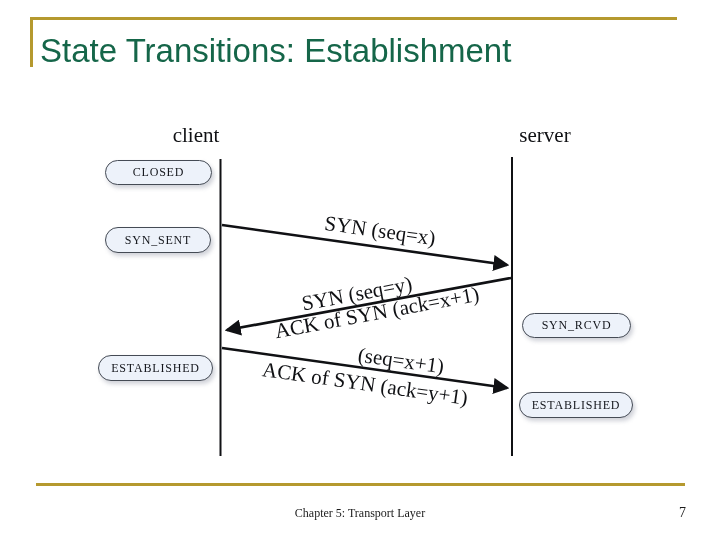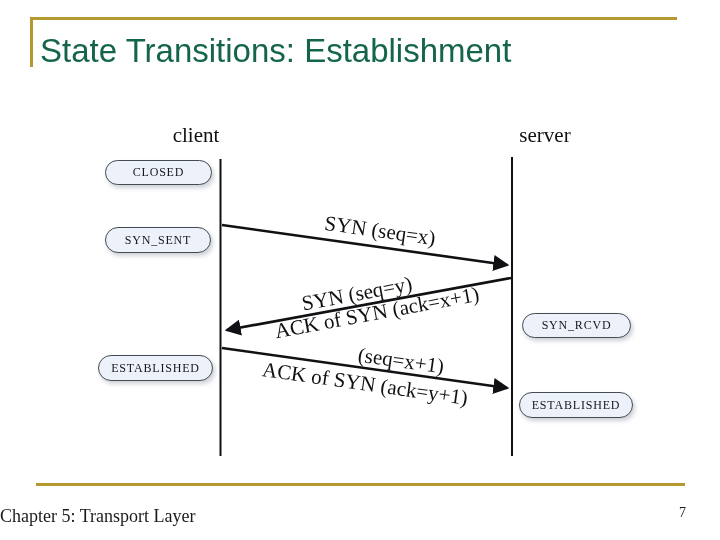--- a/index.html
+++ b/index.html
@@ -63,22 +63,22 @@
     transform-origin:center center;
   }
   .ml-1 {left:380px;top:231px;transform:translate(-50%,-50%) rotate(8deg);}
   .ml-2a{left:357px;top:294px;transform:translate(-50%,-50%) rotate(-10.5deg);}
   .ml-2b{left:377px;top:313px;transform:translate(-50%,-50%) rotate(-10.5deg);}
   .ml-3a{left:401px;top:361px;transform:translate(-50%,-50%) rotate(8deg);}
   .ml-3b{left:365px;top:384px;transform:translate(-50%,-50%) rotate(8deg);}
   
   .rule-bottom{position:absolute;left:36px;top:483px;width:649px;height:3px;background:var(--gold);}
   .footer-text{
-    position:absolute;left:0;right:0;top:506px;
-    font-size:18px;color:#1b1b1b;
+    position:absolute;left:0;right:0;top:506px;text-align:center;
+    font-size:12px;color:#1b1b1b;
   }
   .page-number{
     position:absolute;right:34px;top:505px;
     font-size:14px;color:#1b1b1b;
   }
 </style>
 </head>
 <body>
 
 <div class="slide">

